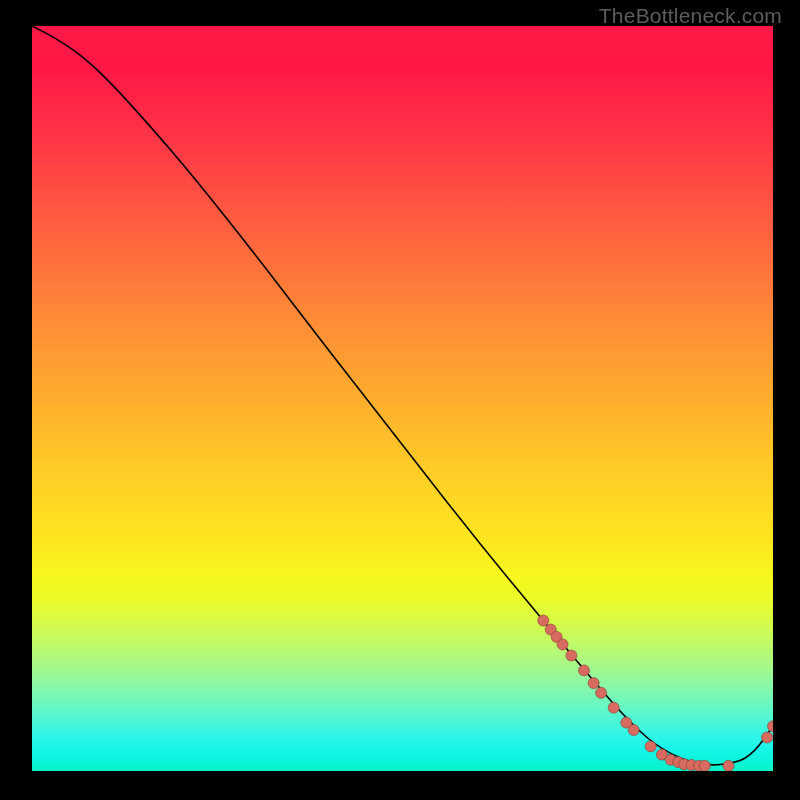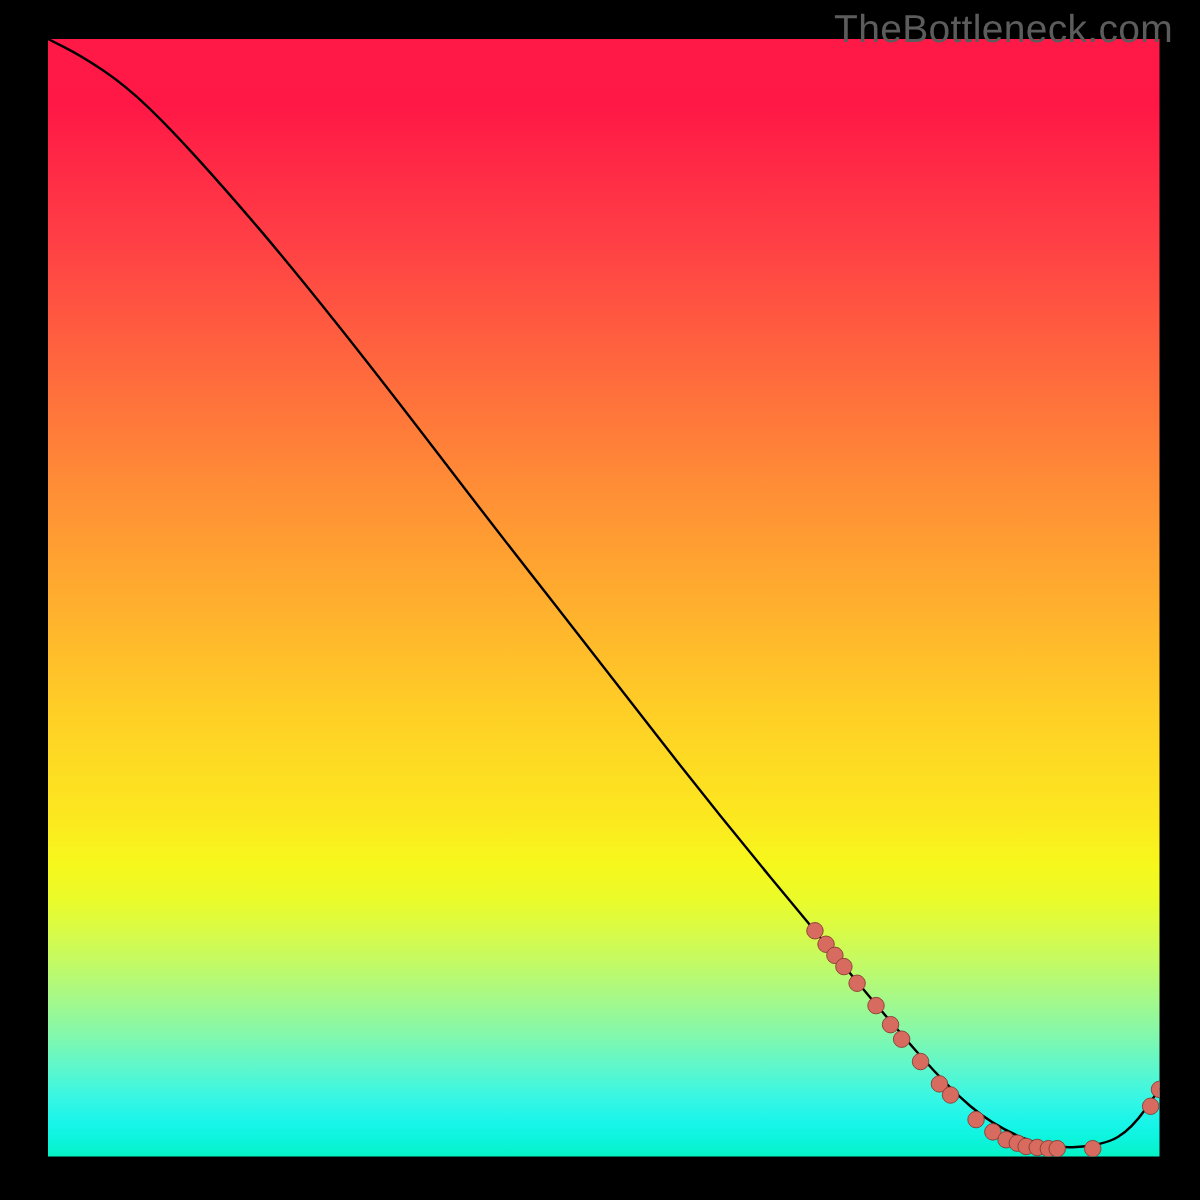--- a/index.html
+++ b/index.html
@@ -9,21 +9,21 @@
     background: #000;
     font-family: Arial, Helvetica, sans-serif;
     position: relative;
     overflow: hidden;
   }
   .watermark {
     position: absolute;
     top: 4px;
     right: 18px;
     color: #5c5c5c;
-    font-size: 26px;
+    font-size: 21px;
     z-index: 5;
     letter-spacing: 0.2px;
   }
   .plot-frame {
     position: absolute;
     left: 32px;
     top: 26px;
     width: 741px;
     height: 745px;
     background: #000;

